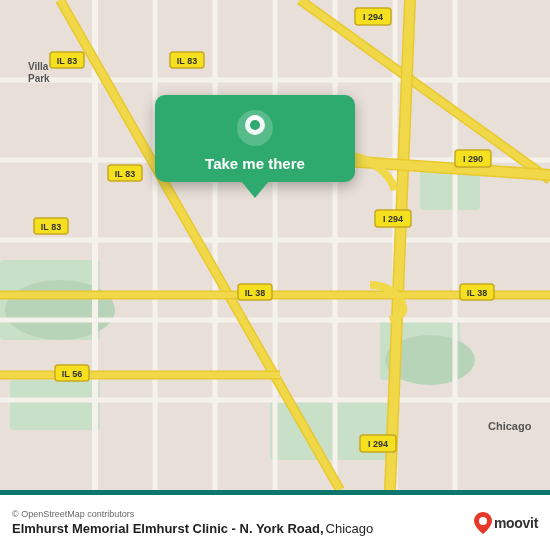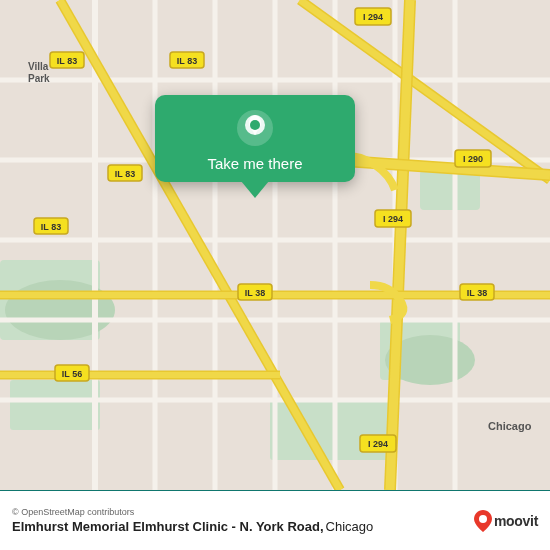--- a/index.html
+++ b/index.html
@@ -46,21 +46,21 @@
 
     .popup-pin {
       width: 38px;
       height: 38px;
       margin-bottom: 8px;
     }
 
     .popup-label {
       color: #fff;
       font-size: 15px;
-      font-weight: 400;
+      font-weight: 700;
       text-align: center;
       margin-bottom: 10px;
     }
 
     
     .popup-card::after {
       content: '';
       position: absolute;
       bottom: -16px;
       left: 50%;
@@ -72,21 +72,21 @@
 
     
     .bottom-bar {
       width: 550px;
       height: 60px;
       background: #fff;
       display: flex;
       align-items: center;
       justify-content: space-between;
       padding: 0 12px;
-      border-top: 1px solid #0f766e;
+      border-top: 5px solid #0f766e;
       position: relative;
       z-index: 20;
     }
 
     .bottom-left {
       display: flex;
       flex-direction: column;
       max-width: 420px;
     }
 

